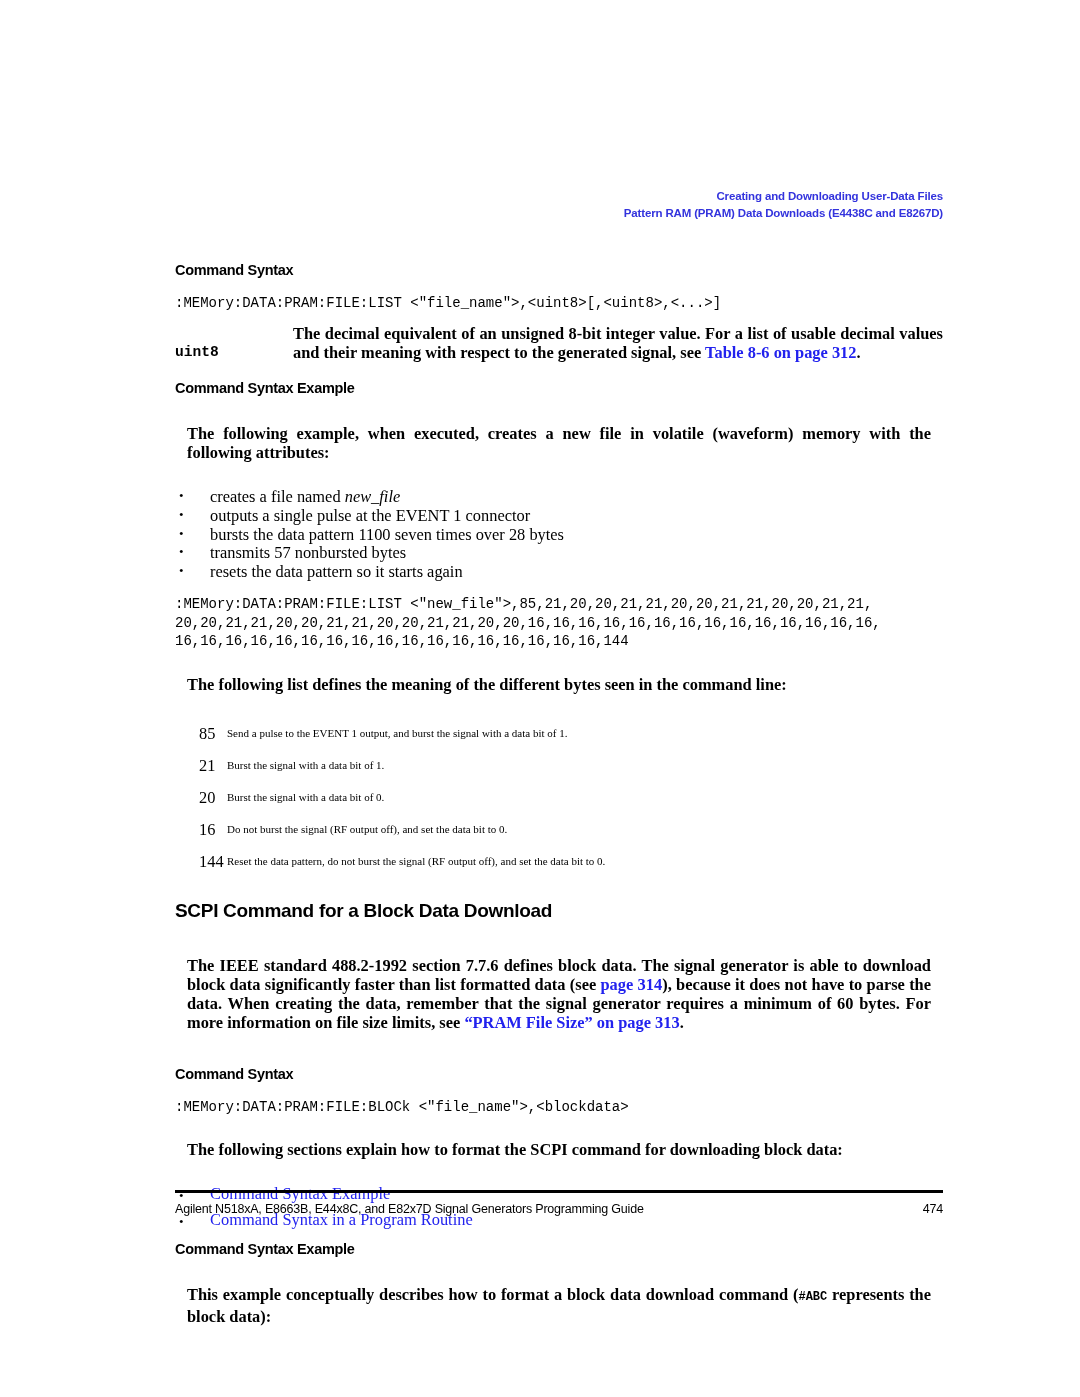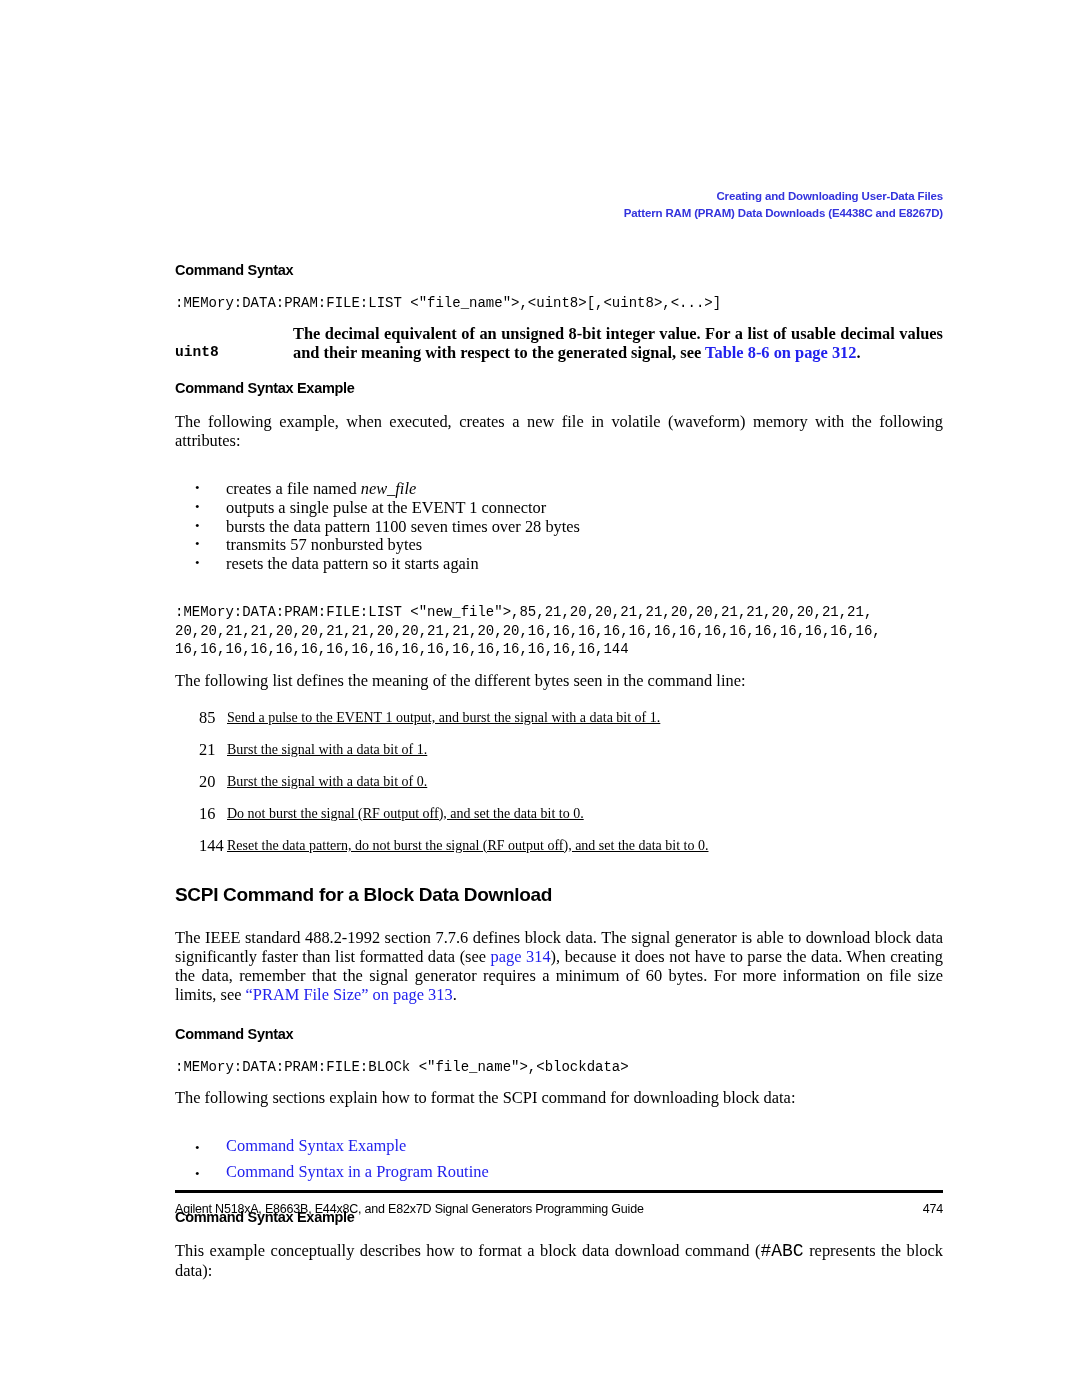--- a/index.html
+++ b/index.html
@@ -62,24 +62,25 @@
     margin: 0;
     padding: 0;
     letter-spacing: -0.3px;
     color: #000;
   }
 
   p.body {
     font-family: "Liberation Serif", serif;
     font-size: 16.4px;
     line-height: 19px;
-    margin: 0;
+    margin: 12px;
     padding: 0;
     text-align: justify;
     text-justify: inter-word;
+    font-weight: bold;
   }
 
   .mono {
     font-family: "Liberation Mono", monospace;
     font-size: 14px;
     line-height: 18.4px;
     white-space: pre-wrap;
     word-break: break-all;
     margin: 0;
   }
@@ -102,21 +103,21 @@
   .defrow .desc {
     flex: 1 1 auto;
     font-size: 16.4px;
     line-height: 19px;
     text-align: justify;
   }
 
   
   ul.bul {
     list-style: none;
-    margin: 16px;
+    margin: 0;
     padding: 0;
   }
   ul.bul > li {
     position: relative;
     padding-left: 35px;
     font-size: 16.4px;
     line-height: 18.6px;
   }
   ul.bul > li::before {
     content: "\2022";
@@ -140,23 +141,22 @@
     width: 52px;
     flex: 0 0 52px;
     text-align: left;
     font-size: 16.4px;
     line-height: 19px;
     padding-left: 24px;
     box-sizing: border-box;
   }
   .byterow .btxt {
     flex: 1 1 auto;
-    font-size: 14px;
-    line-height: 19px;
-    text-decoration: underline;
+    font-size: 11px;
+    line-height: 19px;
   }
 
   
   .footrule {
     position: absolute;
     left: 175px;
     top: 1190px;
     width: 768px;
     height: 3px;
     background: #000;
@@ -272,21 +272,21 @@
     <ul class="bul linky">
       <li><span class="blue">Command Syntax Example</span></li>
       <li><span class="blue">Command Syntax in a Program Routine</span></li>
     </ul>
 
     <div class="sp-8"></div>
 
     <h3 class="sub">Command Syntax Example</h3>
     <div class="sp-16"></div>
 
-    <p class="body"><span>This example conceptually describes how to format a block data download command (</span><span style="font-family:'Liberation Mono',monospace;font-size:18px;">#ABC</span><span> represents the block data):</span></p>
+    <p class="body"><span>This example conceptually describes how to format a block data download command (</span><span style="font-family:'Liberation Mono',monospace;font-size:12px;">#ABC</span><span> represents the block data):</span></p>
 
   </div>
 
   <div class="footrule"></div>
   <div class="footer">
     <span>Agilent N518xA, E8663B, E44x8C, and E82x7D Signal Generators Programming Guide</span>
     <span>474</span>
   </div>
 
 </div>

